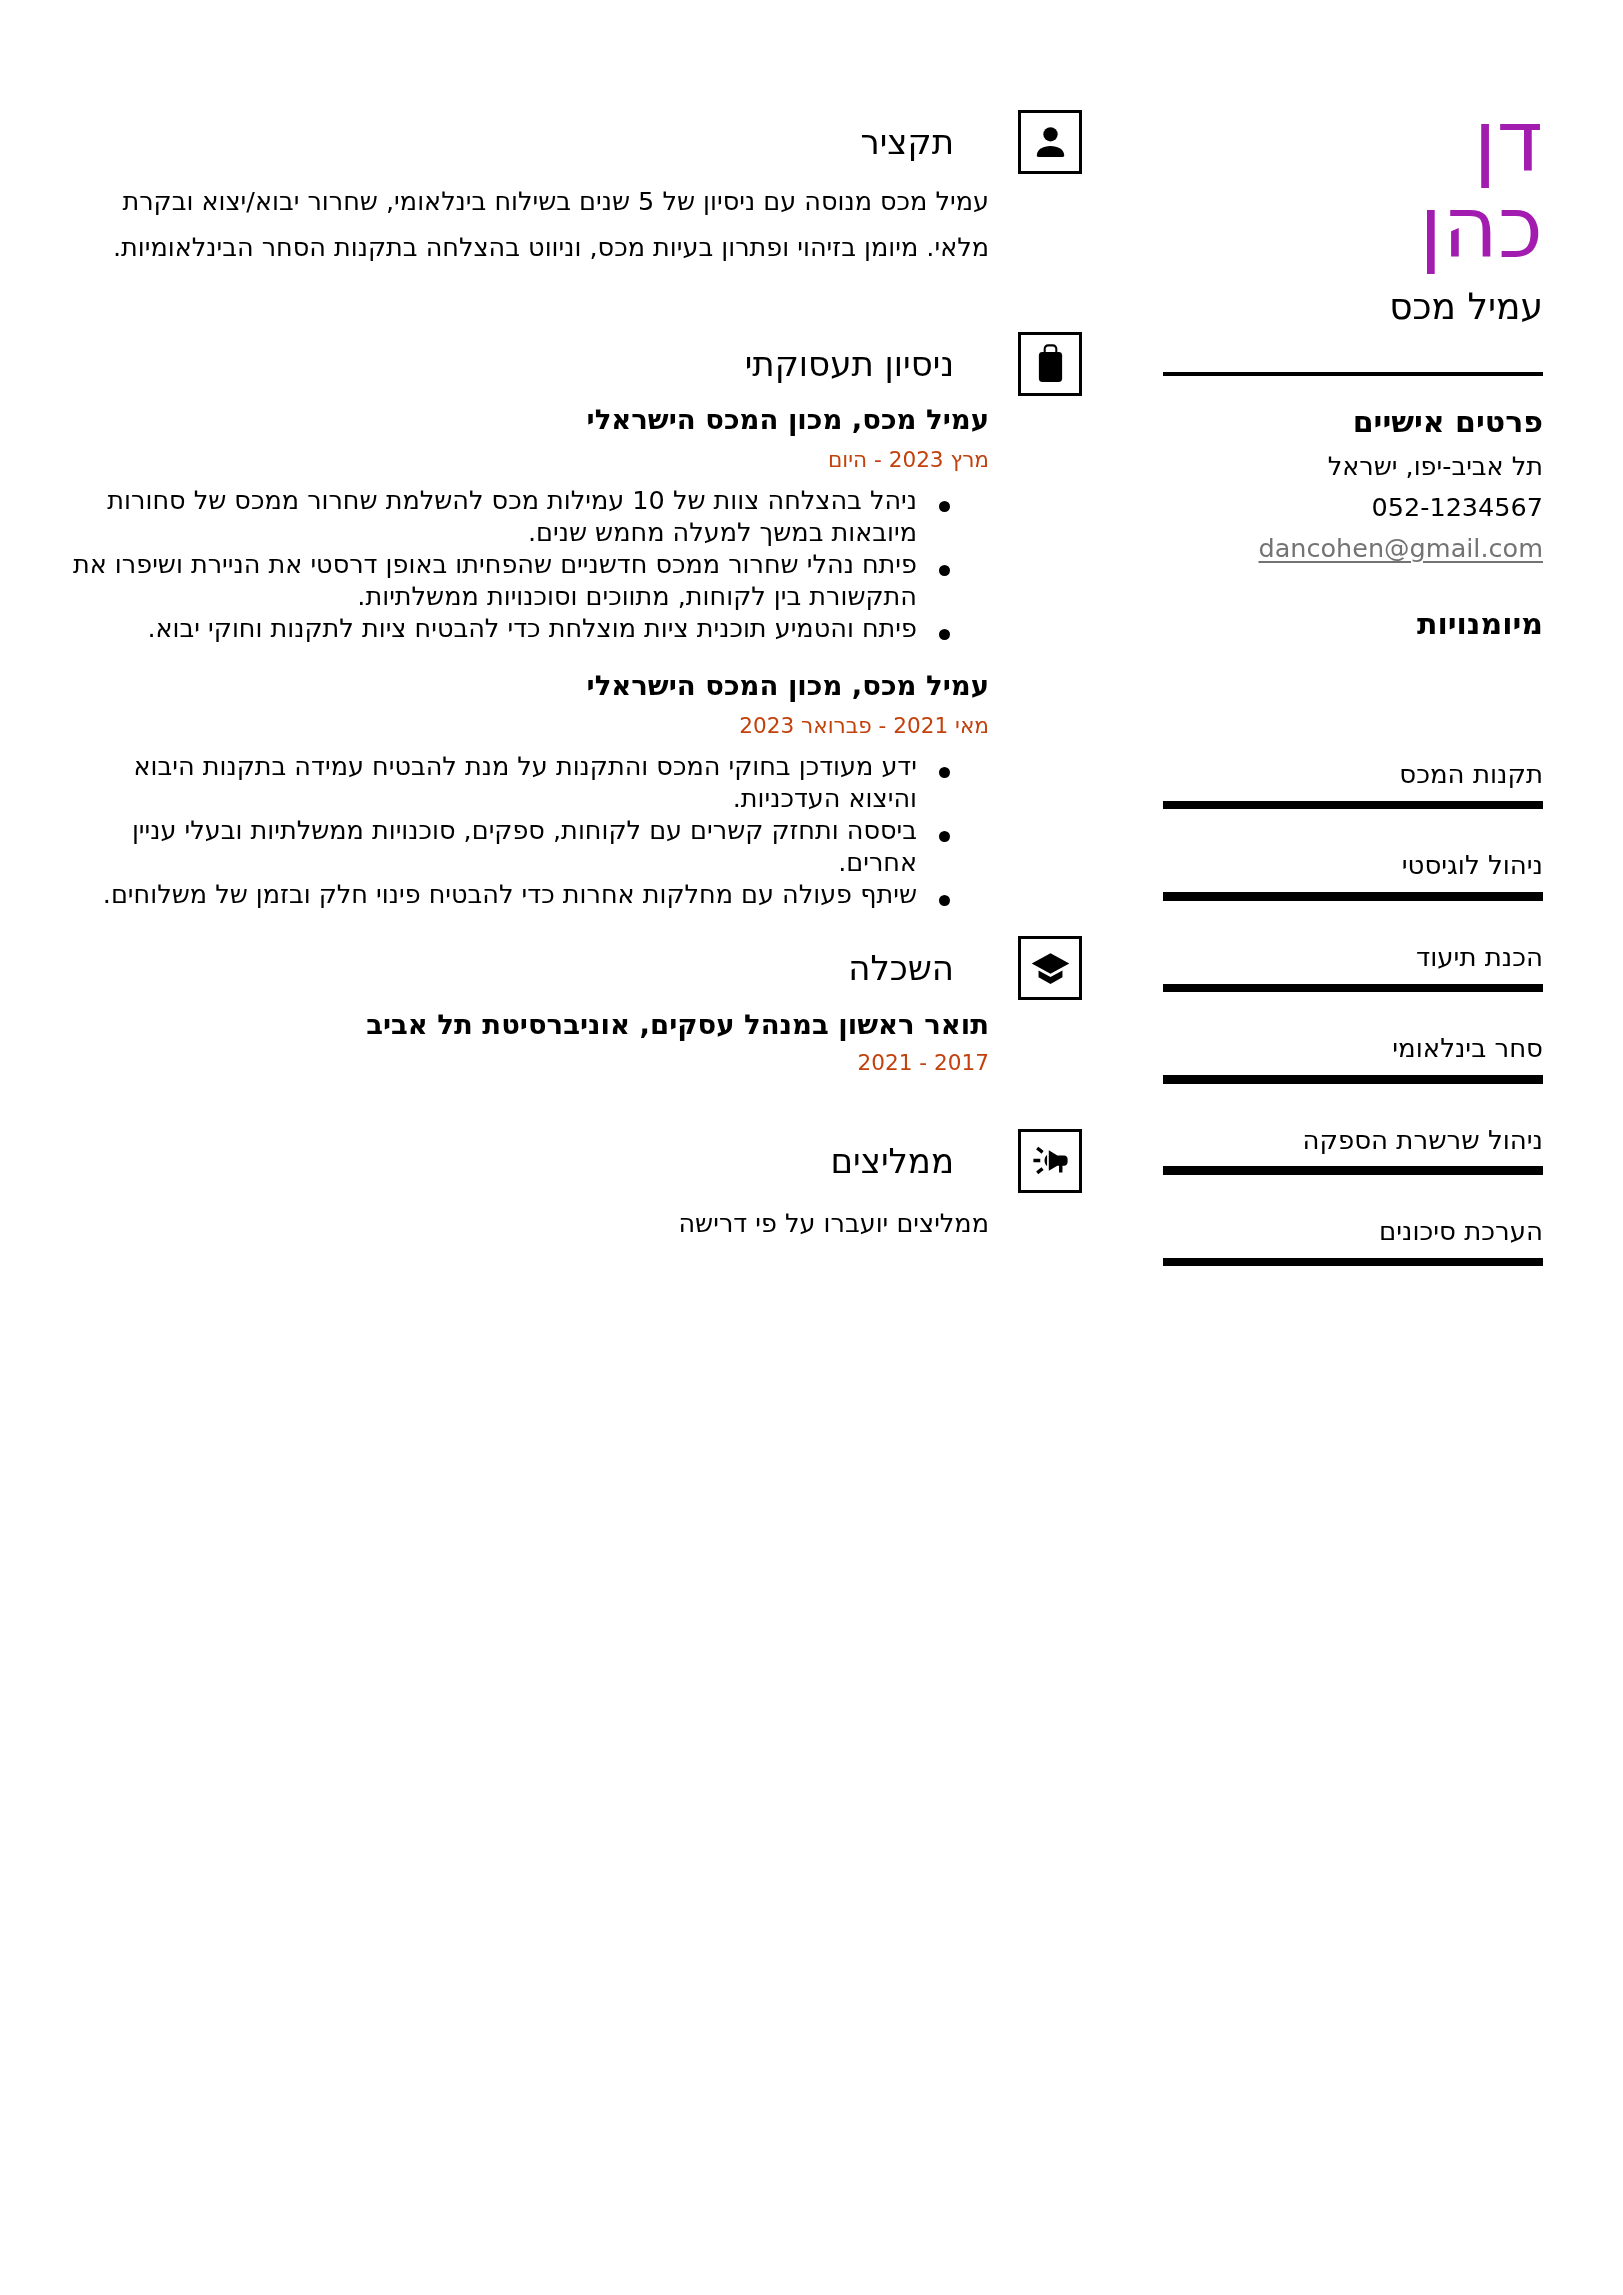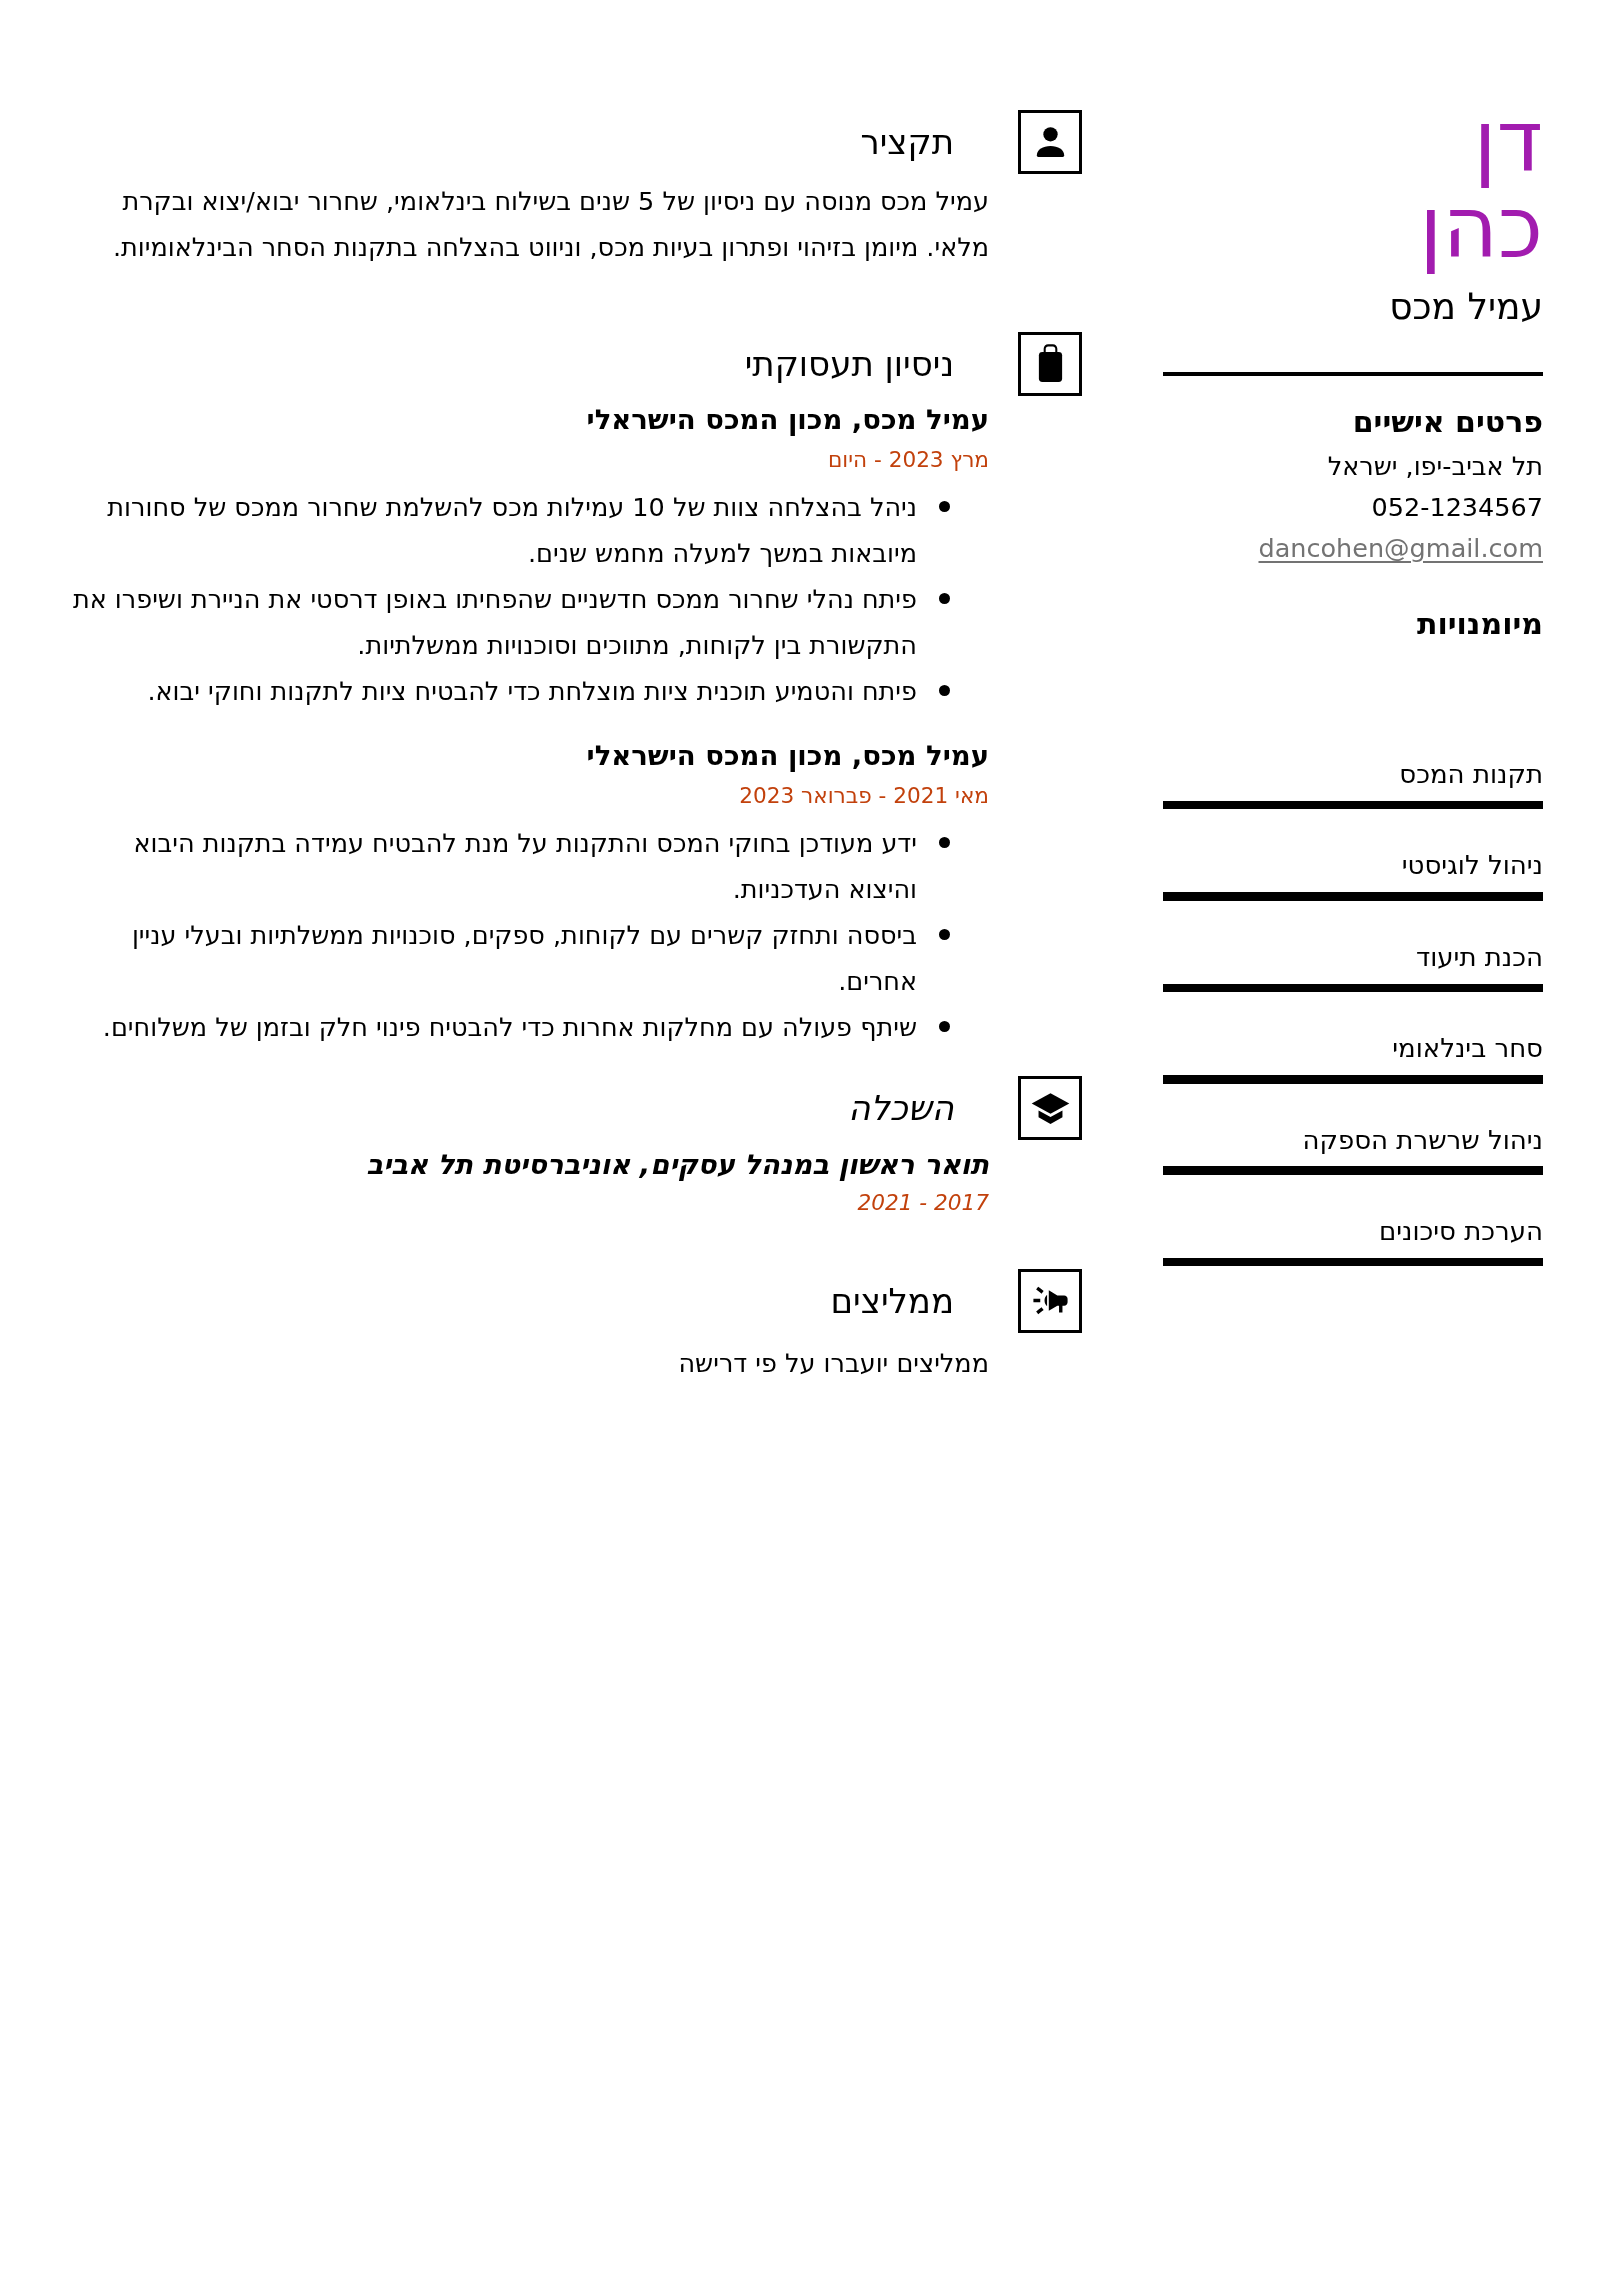--- a/index.html
+++ b/index.html
@@ -116,21 +116,21 @@
 
   .summary-section { margin-top: 110px; }
   .summary-text {
     margin-top: 3.9px;
     font-size: 25.5px;
     line-height: 46px;
     font-weight: 400;
     text-align: right;
   }
   .experience-section { margin-top: 62px; }
-  .education-section { margin-top: 26px; font-style: italic; }
+  .education-section { margin-top: 26px; }
   .references-section { margin-top: 52px; }
 
   .job-title {
     margin-top: 5.9px;
     font-size: 27.5px;
     line-height: 35px;
     font-weight: 700;
   }
   .job + .job { margin-top: 23.6px; }
   .job-date, .edu-date {
@@ -141,21 +141,21 @@
     color: #c2410c;
   }
   .bullet-list {
     list-style: none;
     margin: 10.5px 34px 0 0;
   }
   .bullet-list li {
     position: relative;
     padding-right: 38px;
     font-size: 25.5px;
-    line-height: 46px;
+    line-height: 32px;
     text-align: right;
   }
   .bullet-list li .dot {
     position: absolute;
     right: 5.2px;
     top: 17px;
     width: 11px;
     height: 11px;
     border-radius: 50%;
     background: #000;

